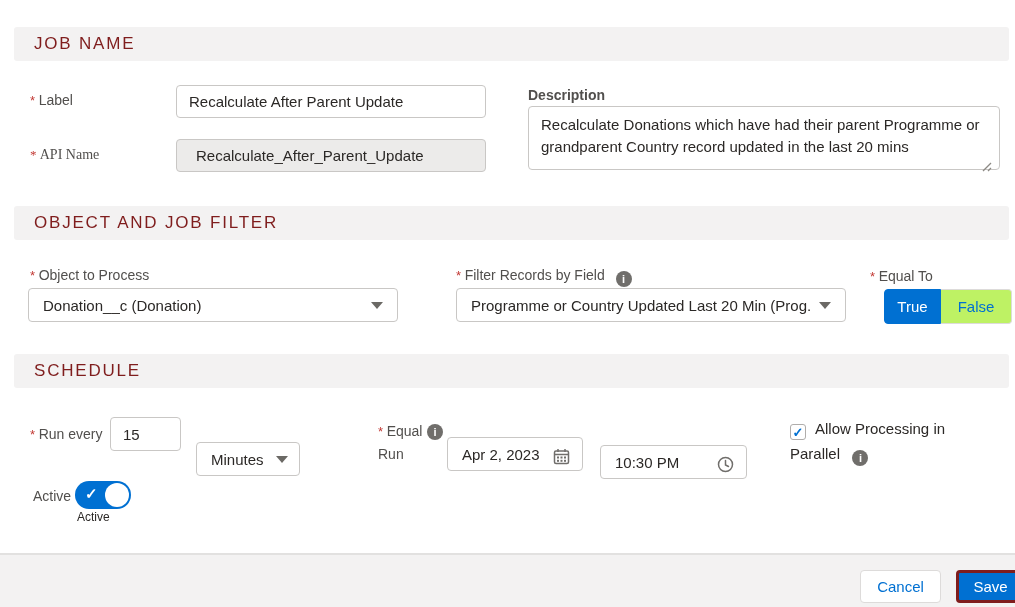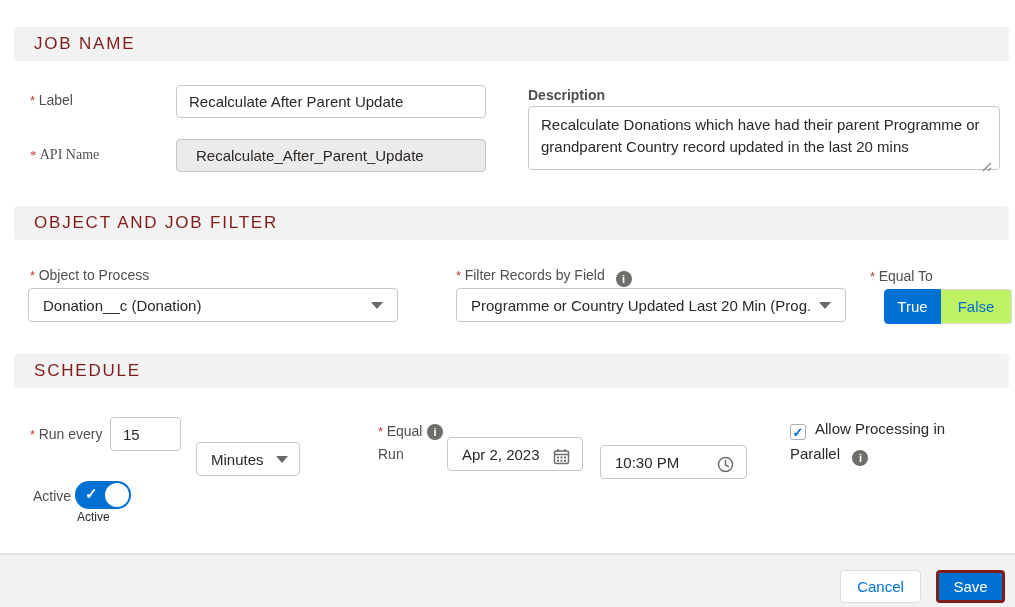--- a/index.html
+++ b/index.html
@@ -67,21 +67,21 @@
   }
   .toggle .tick { position:absolute; left:10px; top:4px; color:#fff; font-size:15px; font-weight:bold; }
   .toggle .knob { position:absolute; right:2px; top:2px; width:24px; height:24px; border-radius:50%; background:#fff; }
 
   .footer {
     position:absolute; left:0; top:553px; width:1015px; height:54px;
     background:#f3f2f2; border-top:2px solid #e2e1e0;
   }
   .btn {
     position:absolute; top:15px; height:33px; border-radius:4px; font-size:15px;
-    font-family:"Liberation Sans", sans-serif; cursor:pointer;
+    font-family:"Liberation Sans", sans-serif; cursor:pointer;margin-left:20px;
   }
   .btn-neutral { background:#fff; border:1px solid #dddbda; color:#0070d2; width:81px; left:840px; }
   .btn-brand { background:#0070d2; border:3px solid #7f1d1d; color:#fff; width:69px; left:936px; }
 
   .wrap-label { font-size:15px; color:#2b2826; line-height:25px; }
   svg { vertical-align:middle; }
 </style>
 </head>
 <body>
 

